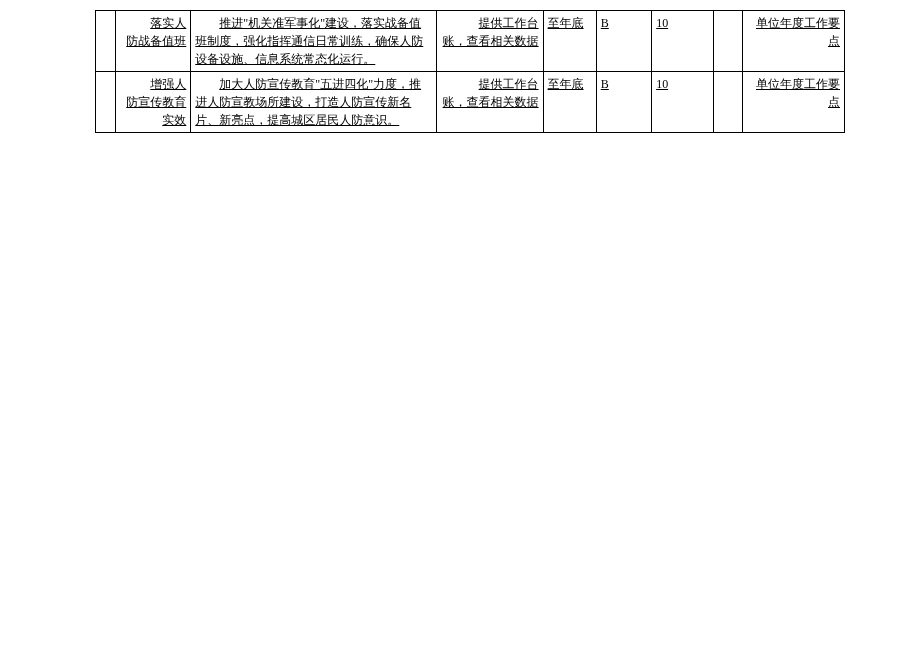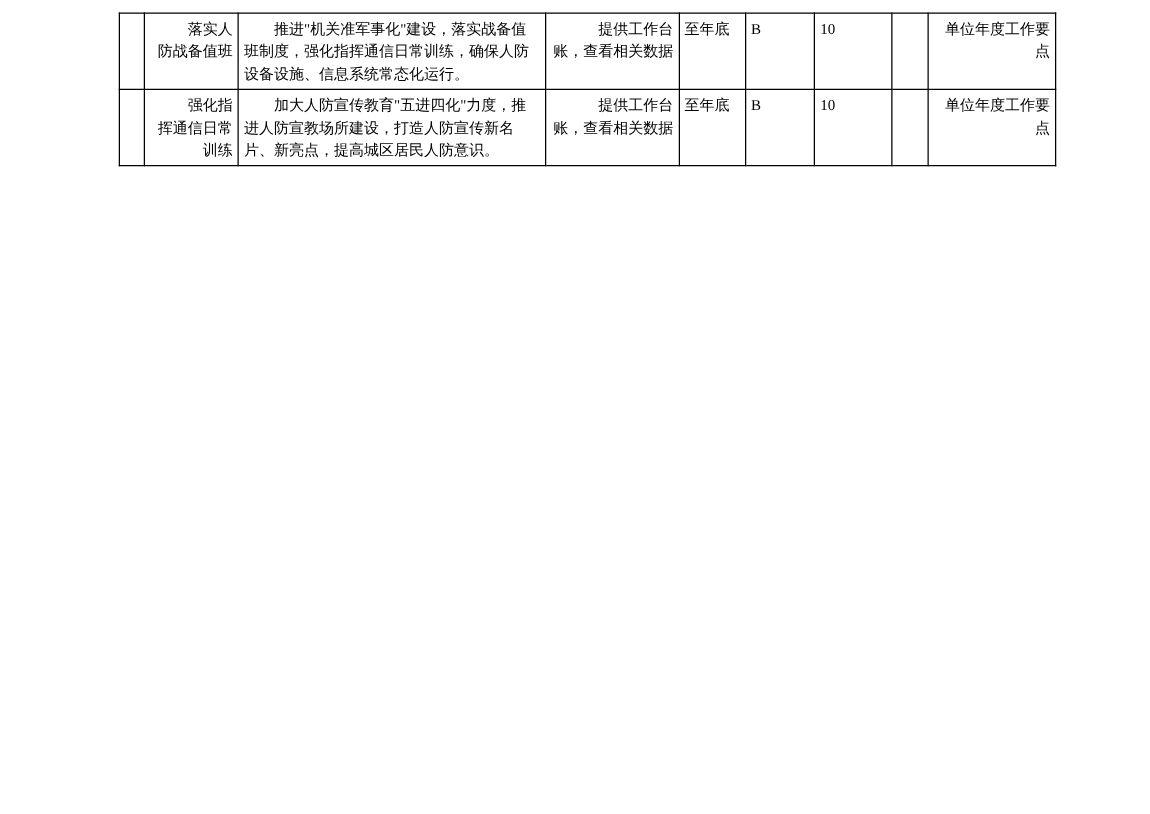--- a/index.html
+++ b/index.html
@@ -10,20 +10,21 @@
       font-size: 12px;
       color: #000;
       width: 920px;
       height: 651px;
     }
     .table-wrapper {
       position: absolute;
       left: 95px;
       top: 10px;
       width: 750px;
+      text-decoration: underline;
     }
     table {
       border-collapse: collapse;
       width: 100%;
       table-layout: fixed;
     }
     td {
       border: 1px solid #000;
       padding: 3px 4px;
       vertical-align: top;
@@ -76,21 +77,21 @@
         <td class="cell-center">B</td>
         <td class="cell-center">10</td>
         <td></td>
         <td class="cell-right">
             <span class="hang">单位年度工作要点</span>
           </td>
       </tr>
       <tr>
         <td></td>
         <td class="cell-right">
-            <span class="indent">强化指挥通信日常训练</span>
+            <span class="indent">增强人防宣传教育实效</span>
           </td>
         <td>
             <span class="indent">加大人防宣传教育"五进四化"力度，推进人防宣教场所建设，打造人防宣传新名片、新亮点，提高城区居民人防意识。</span>
           </td>
         <td class="cell-right">
             <span class="indent">提供工作台账，查看相关数据</span>
           </td>
         <td class="cell-center">至年底</td>
         <td class="cell-center">B</td>
         <td class="cell-center">10</td>

